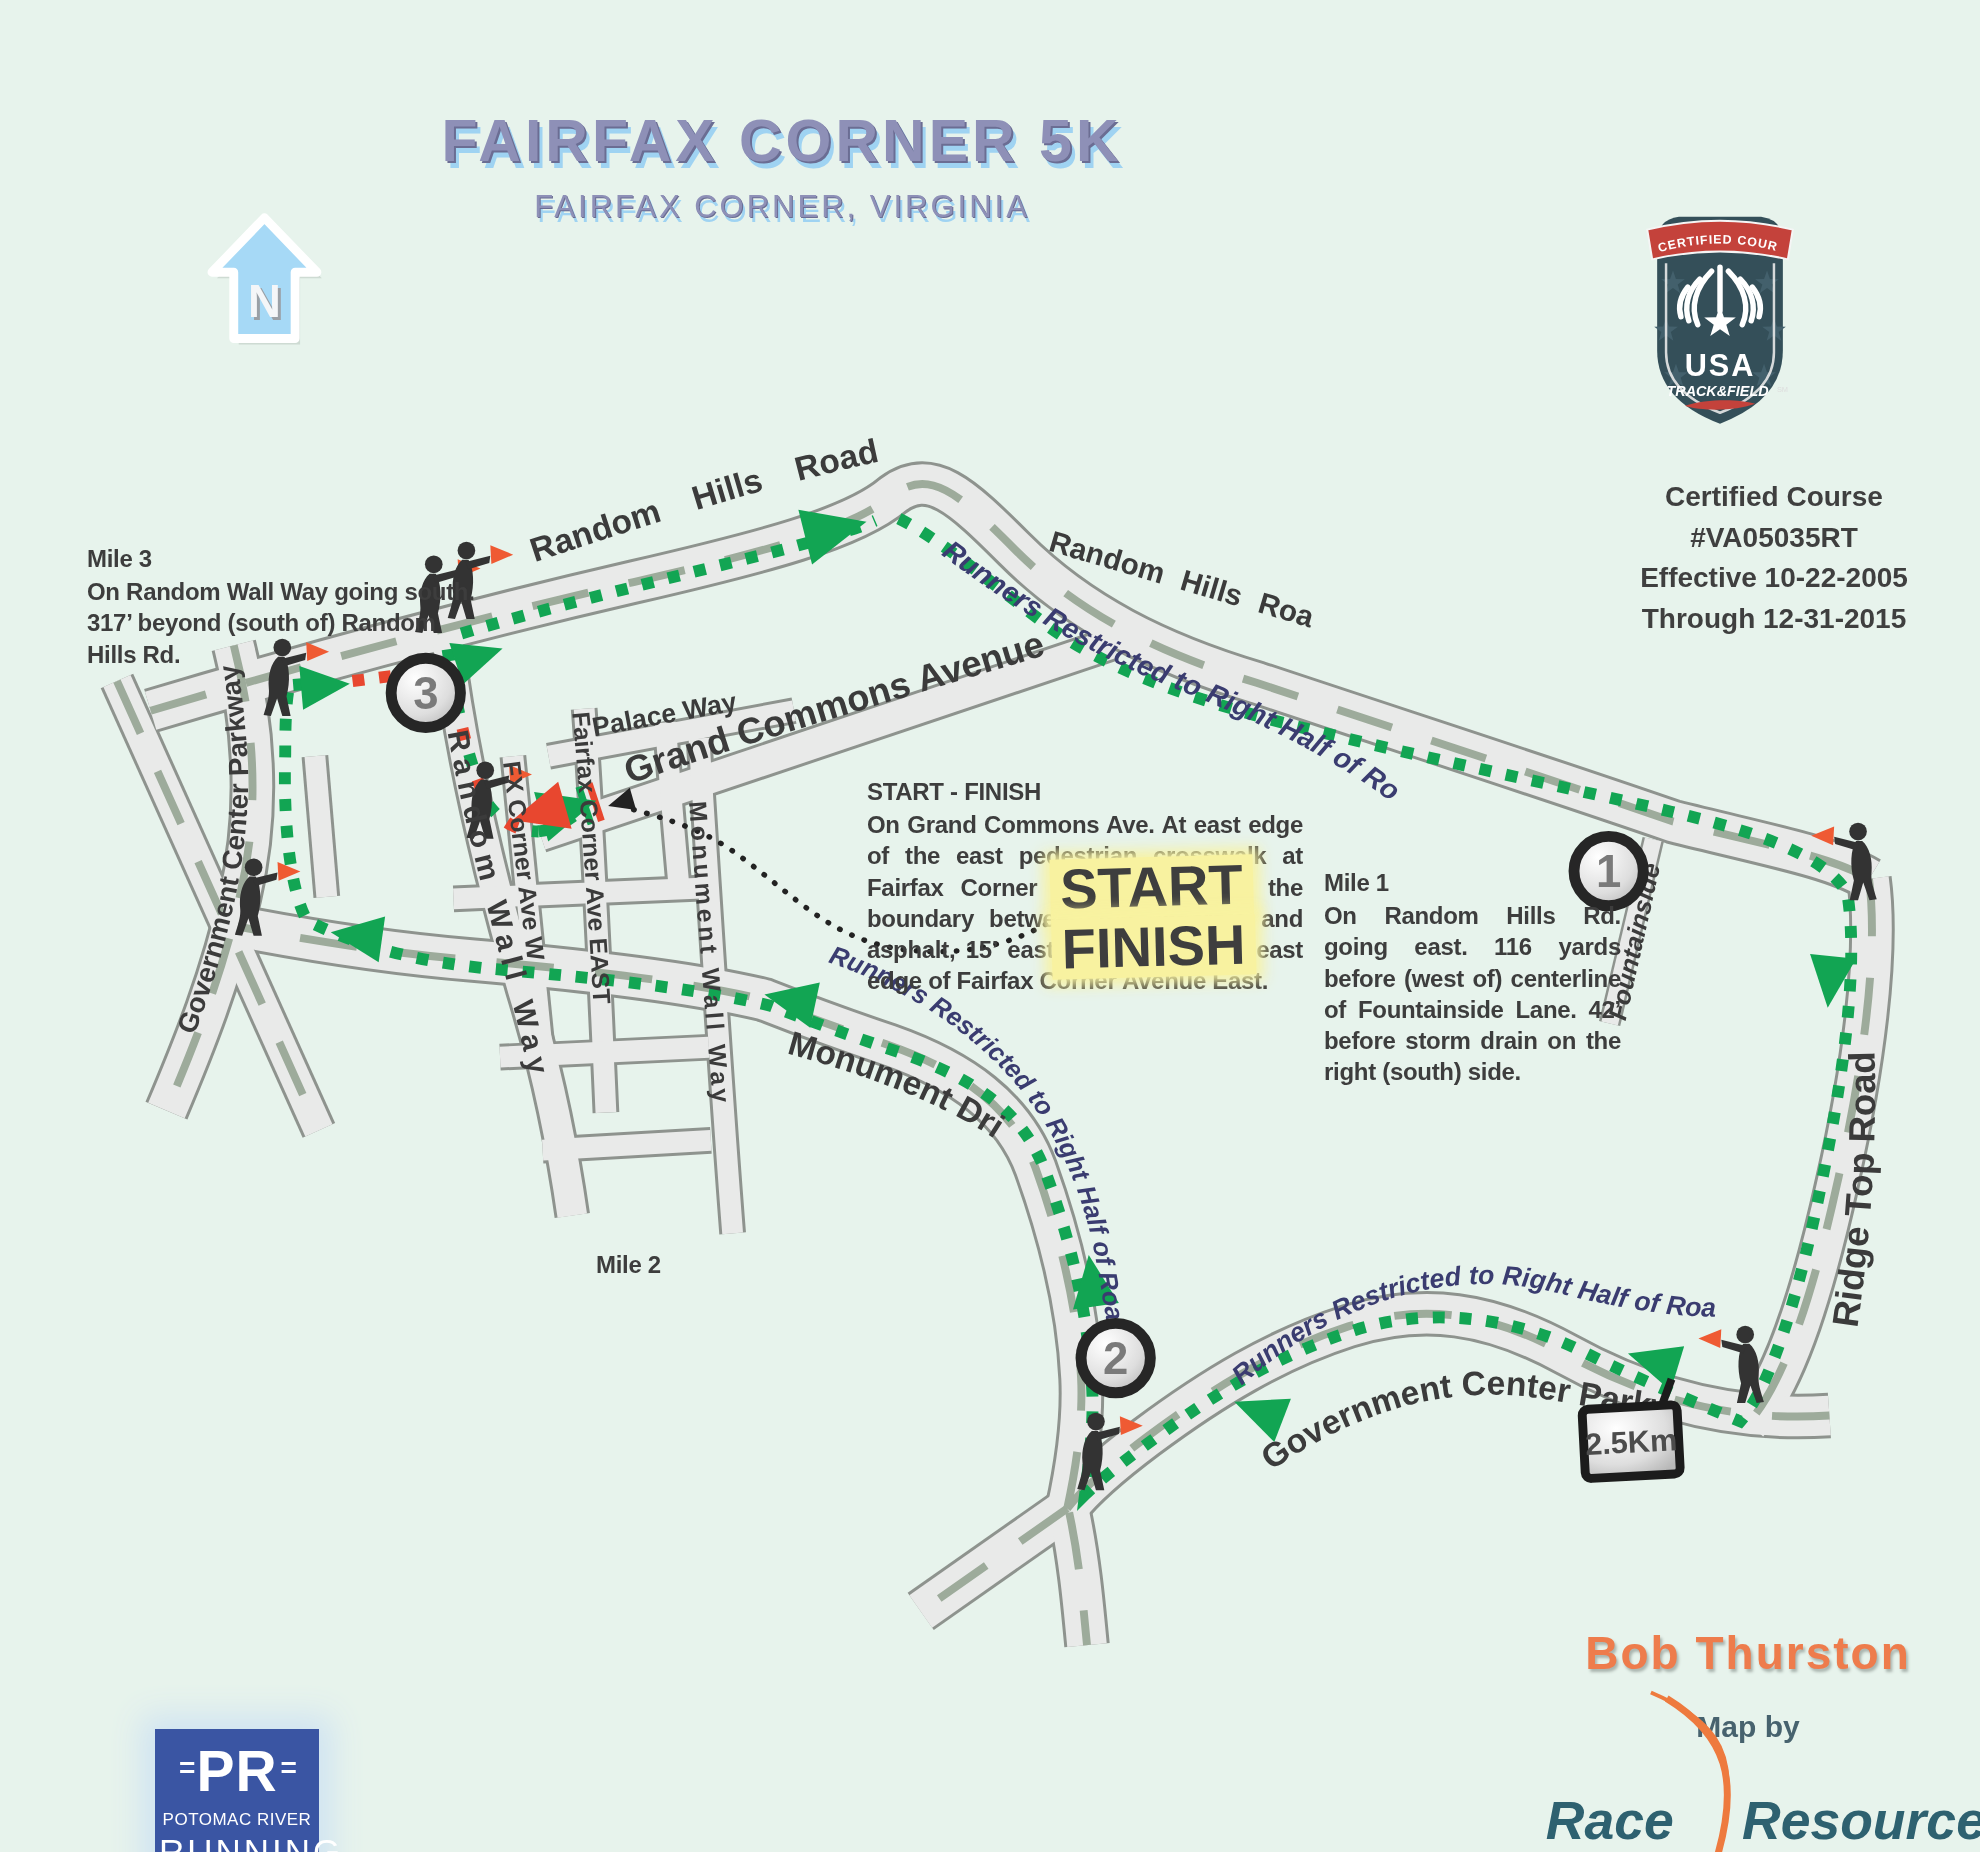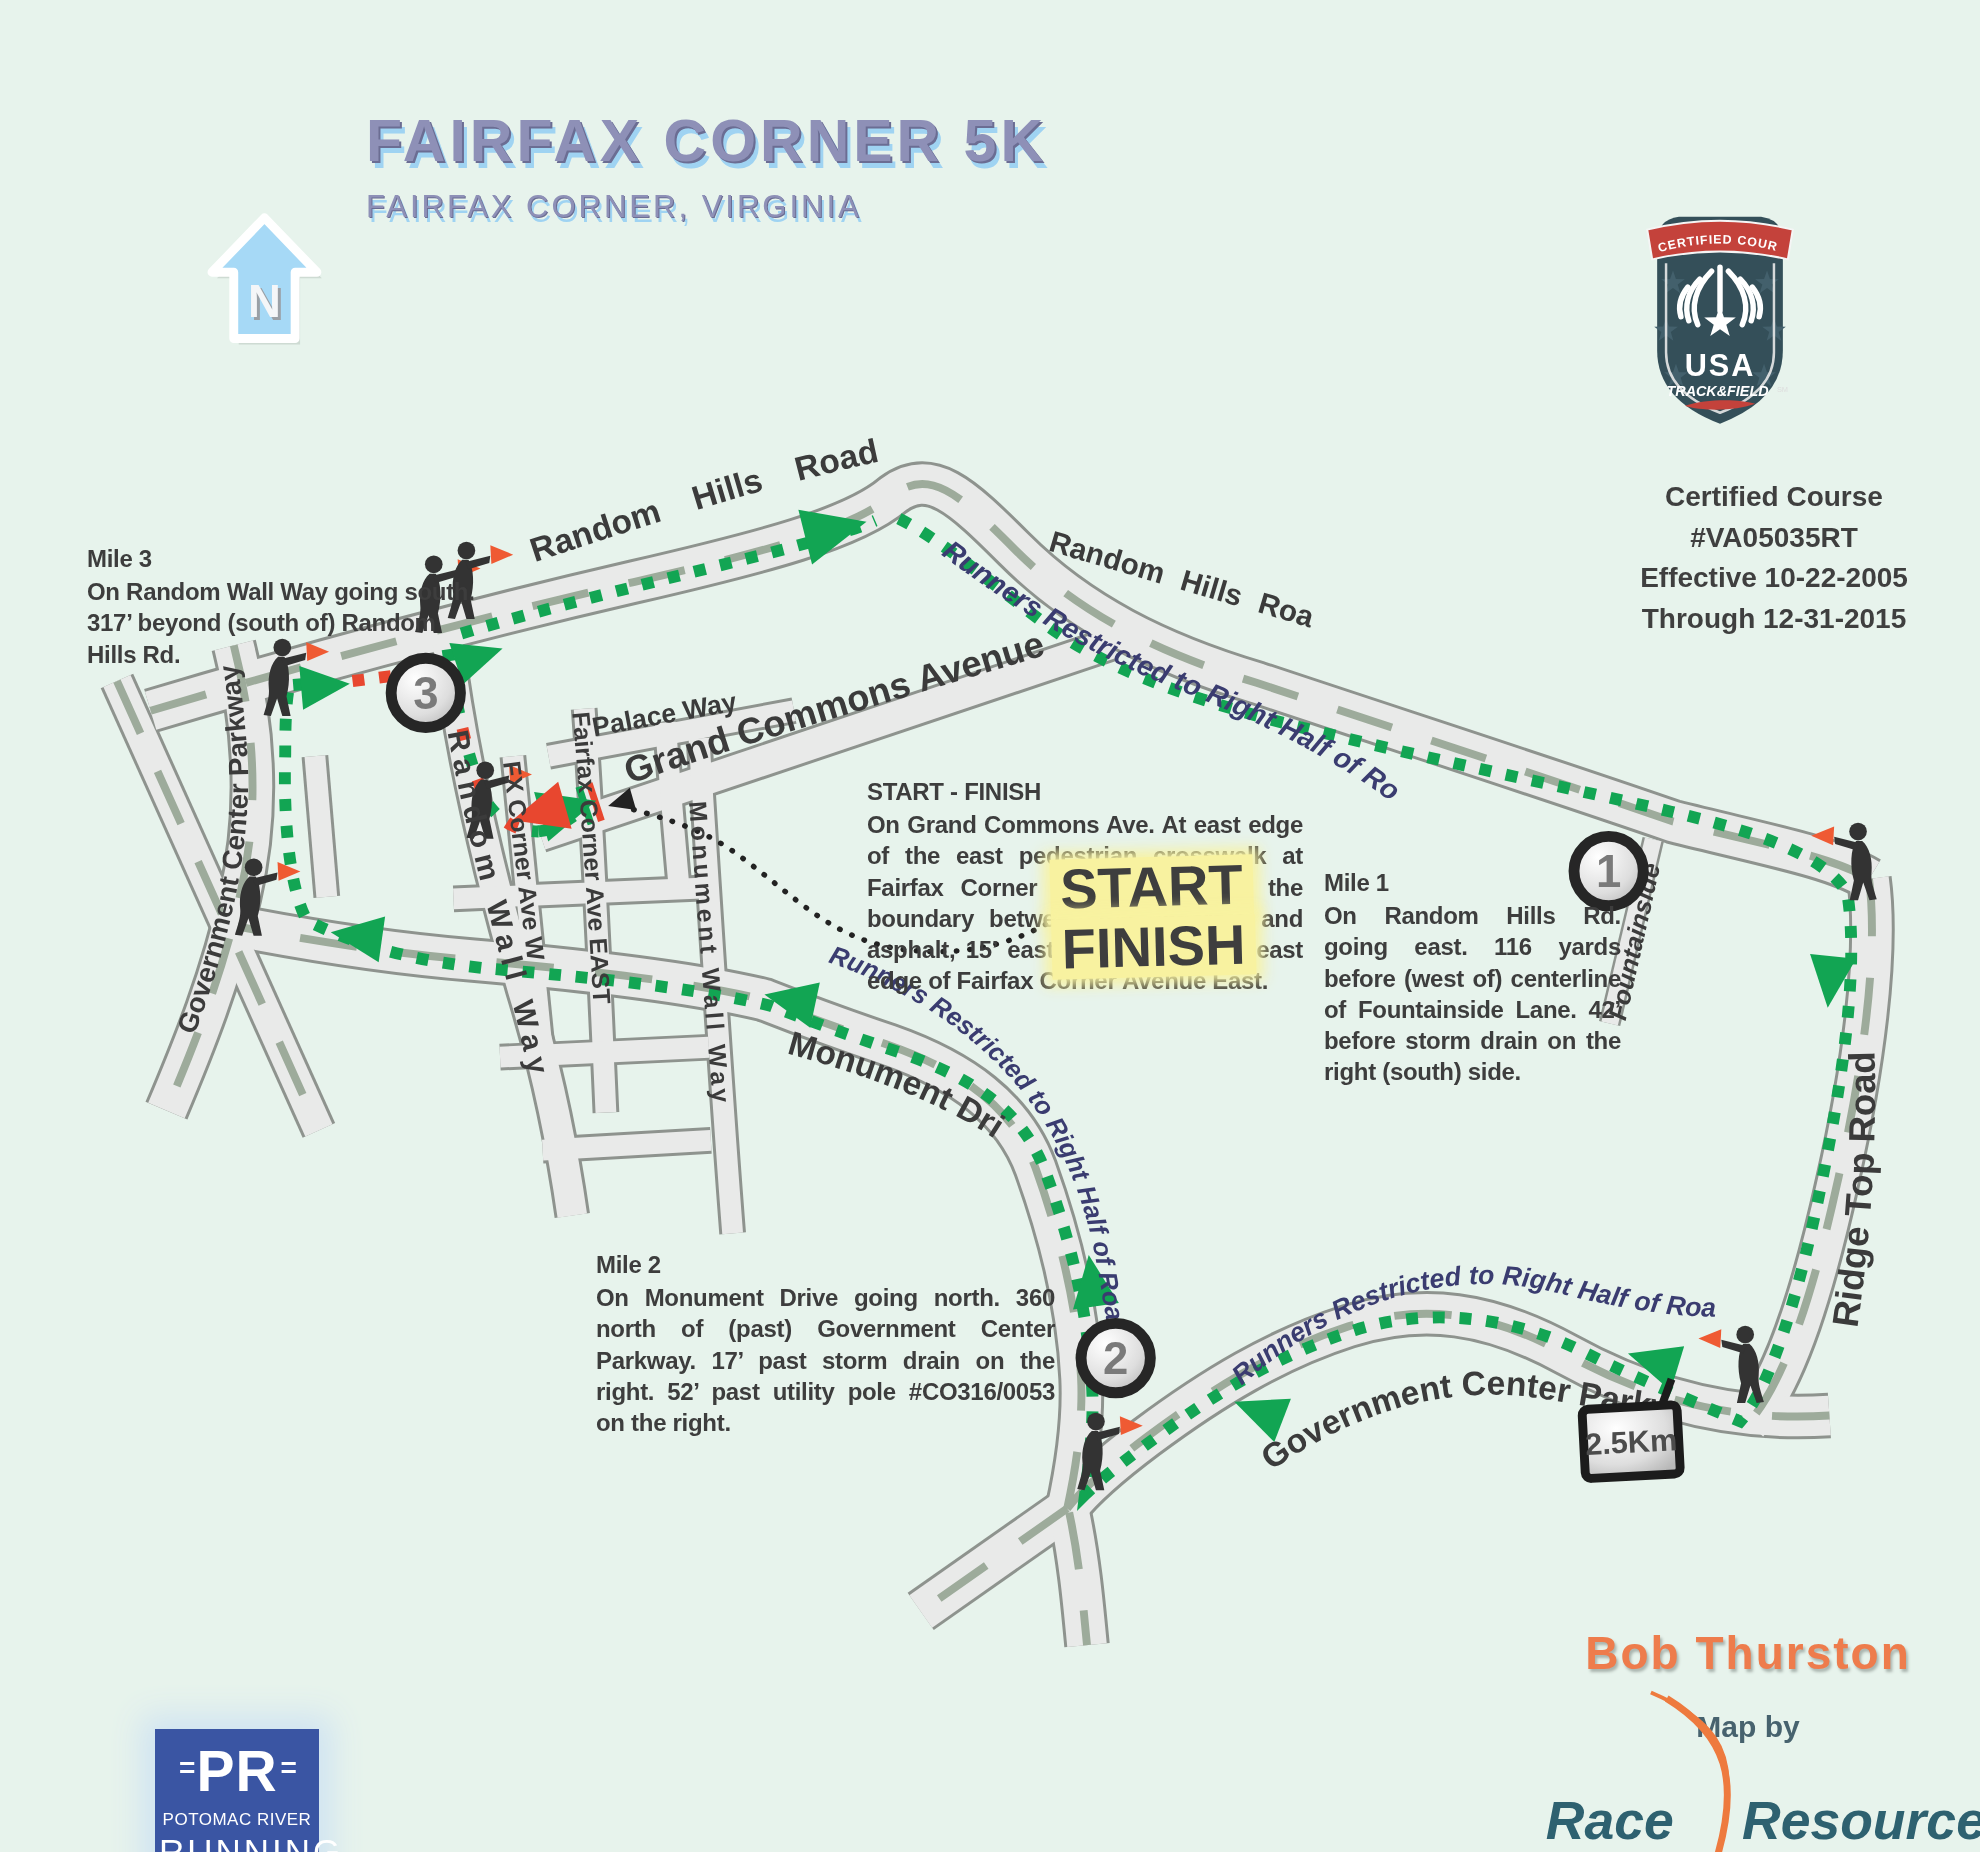--- a/index.html
+++ b/index.html
@@ -3,21 +3,21 @@
 <meta charset="utf-8">
 <style>
   html,body{margin:0;padding:0;}
   body{width:1980px;height:1852px;background:#e7f3ec;font-family:"Liberation Sans",sans-serif;}
   .page{position:relative;width:1980px;height:1852px;background:#e7f3ec;overflow:hidden;}
   .map-svg{position:absolute;left:0;top:0;z-index:1;}
   svg{font-family:"Liberation Sans",sans-serif;}
   .overlay{position:absolute;z-index:2;}
 
   
-  .title-wrap{left:366px;top:107px;width:832px;}
+  .title-wrap{left:366px;top:107px;width:832px;text-align:center;}
   .big-title{font-size:59px;font-weight:bold;letter-spacing:4px;color:#8e90b7;
     text-shadow:2px 2px 0 #6b6d93,5px 7px 0 #9fd3f2;}
   .sub-title{margin-top:14px;font-size:31px;font-weight:normal;letter-spacing:3px;color:#8e90b7;
     text-shadow:1px 1px 0 #6b6d93,3px 5px 0 #9fd3f2;}
 
   
   .cert{left:1586px;top:477px;width:376px;text-align:center;font-weight:bold;font-size:28px;
     color:#3f3f3f;line-height:1.45;}
 
   
@@ -337,21 +337,20 @@
   <div class="just">On Grand Commons Ave. At east edge of the east pedestrian crosswalk at Fairfax Corner Avenue East. At the boundary between the concrete and asphalt, 15’ east of the extended east edge of Fairfax Corner Avenue East.</div>
 </div>
 
 <div class="overlay note note-m1">
   <div class="note-title">Mile 1</div>
   <div class="just">On Random Hills Rd. going east. 116 yards before (west of) centerline of Fountainside Lane. 42’ before storm drain on the right (south) side.</div>
 </div>
 
 <div class="overlay note note-m2">
   <div class="note-title">Mile 2</div>
-  <div class="just">On Monument Drive going north. 360 north of (past) Government Center Parkway. 17’ past storm drain on the right. 52’ past utility pole #CO316/0053 on the right.</div>
 </div>
 
 <div class="overlay sf-label">
   <span>START</span><br>
   <span>FINISH</span>
 </div>
 
 <div class="overlay pr-logo">
   <div class="pr-top">
     <span class="eq">=</span><span class="pr">PR</span><span class="eq">=</span>

